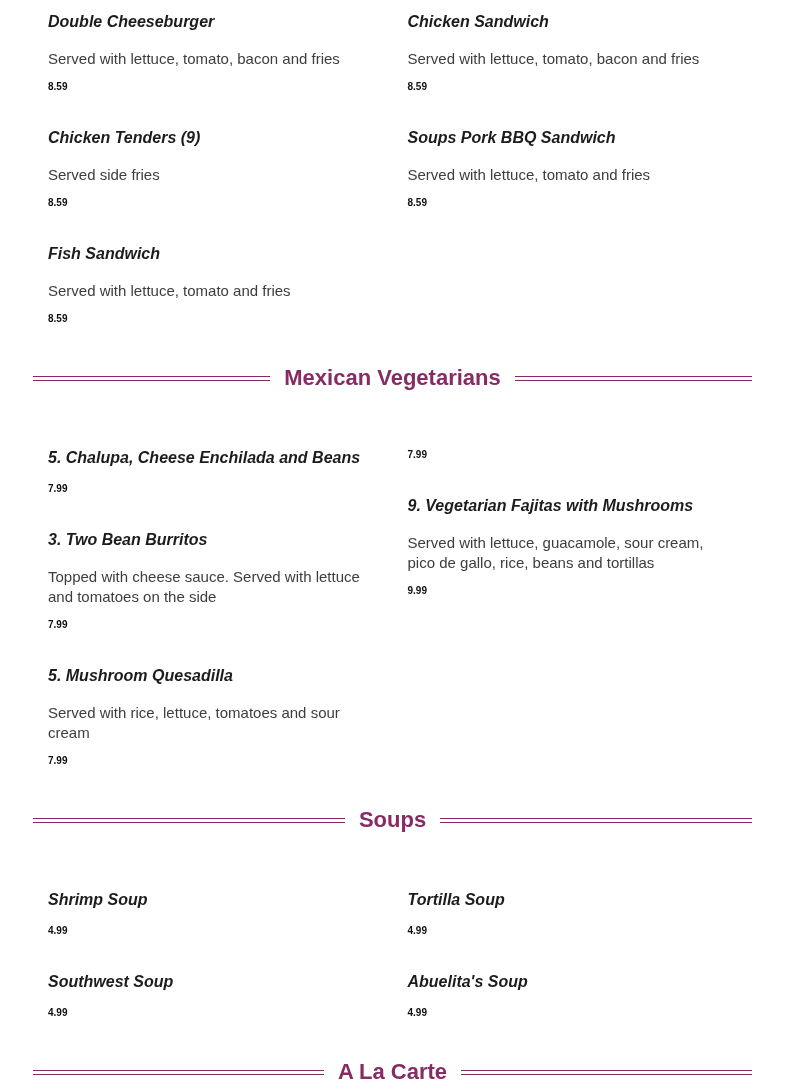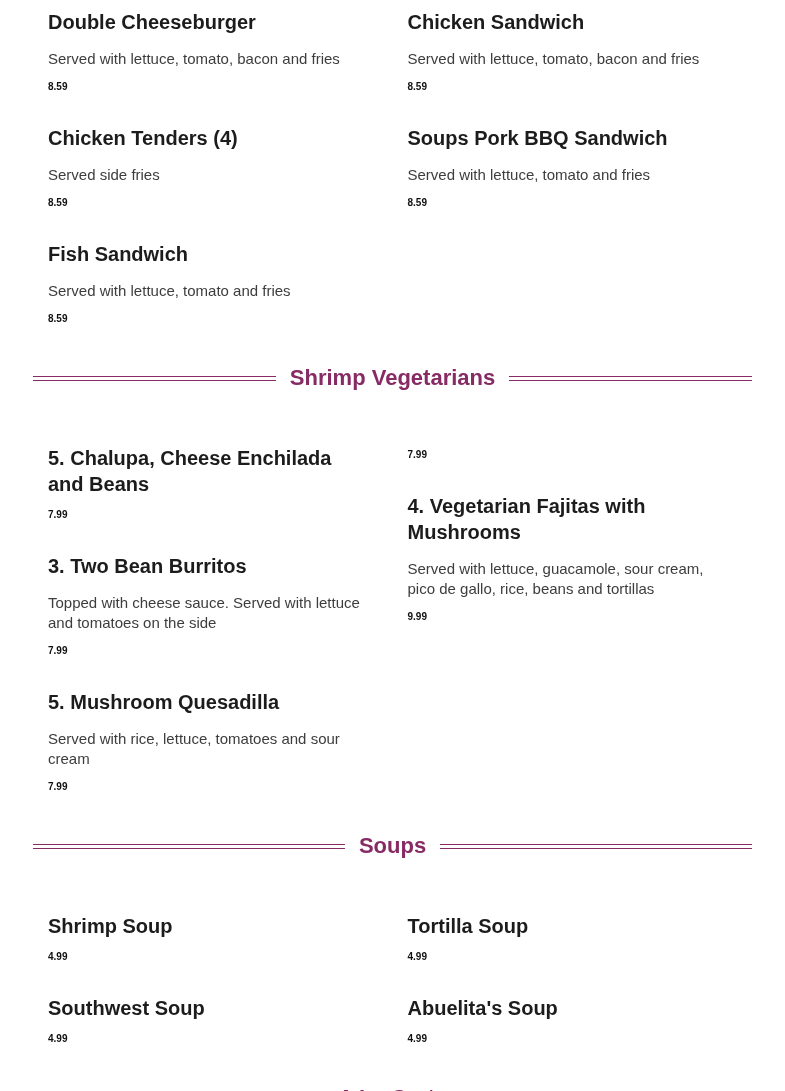--- a/index.html
+++ b/index.html
@@ -20,24 +20,25 @@
     width:785px;
     height:1091px;
     overflow:hidden;
     padding:9px 33px 0;
     background:var(--bg);
   }
   .cols{display:flex;}
   .col{width:50%;padding:0 22px 0 15px;}
   .item h3{
     margin:0 0 8px;
-    font-size:20px;
+    font-size:16px;
     line-height:26px;
     font-weight:700;
     color:var(--title);
+    font-style:italic;
   }
   .item .desc{
     margin:14px 0 8px;
     font-size:15px;
     line-height:20px;
     color:var(--desc);
   }
   .item .price{
     margin:0 0 28px;
     font-size:10px;
@@ -73,21 +74,21 @@
 
   <section>
     <div class="cols">
       <div class="col">
         <article class="item">
           <h3>Double Cheeseburger</h3>
           <p class="desc">Served with lettuce, tomato, bacon and fries</p>
           <div class="price">8.59</div>
         </article>
         <article class="item">
-          <h3>Chicken Tenders (4)</h3>
+          <h3>Chicken Tenders (9)</h3>
           <p class="desc">Served side fries</p>
           <div class="price">8.59</div>
         </article>
         <article class="item">
           <h3>Fish Sandwich</h3>
           <p class="desc">Served with lettuce, tomato and fries</p>
           <div class="price">8.59</div>
         </article>
       </div>
       <div class="col">
@@ -100,21 +101,21 @@
           <h3>Soups Pork BBQ Sandwich</h3>
           <p class="desc">Served with lettuce, tomato and fries</p>
           <div class="price">8.59</div>
         </article>
       </div>
     </div>
   </section>
 
   <header class="section-header">
     <span class="rule"></span>
-    <h2>Shrimp Vegetarians</h2>
+    <h2>Mexican Vegetarians</h2>
     <span class="rule"></span>
   </header>
 
   <section>
     <div class="cols">
       <div class="col">
         <article class="item">
           <h3>5. Chalupa, Cheese Enchilada and Beans</h3>
           <div class="price">7.99</div>
         </article>
@@ -127,21 +128,21 @@
           <h3>5. Mushroom Quesadilla</h3>
           <p class="desc">Served with rice, lettuce, tomatoes and sour cream</p>
           <div class="price">7.99</div>
         </article>
       </div>
       <div class="col">
         <article class="item">
           <div class="price">7.99</div>
         </article>
         <article class="item">
-          <h3>4. Vegetarian Fajitas with Mushrooms</h3>
+          <h3>9. Vegetarian Fajitas with Mushrooms</h3>
           <p class="desc">Served with lettuce, guacamole, sour cream, pico de gallo, rice, beans and tortillas</p>
           <div class="price">9.99</div>
         </article>
       </div>
     </div>
   </section>
 
   <header class="section-header">
     <span class="rule"></span>
     <h2>Soups</h2>

